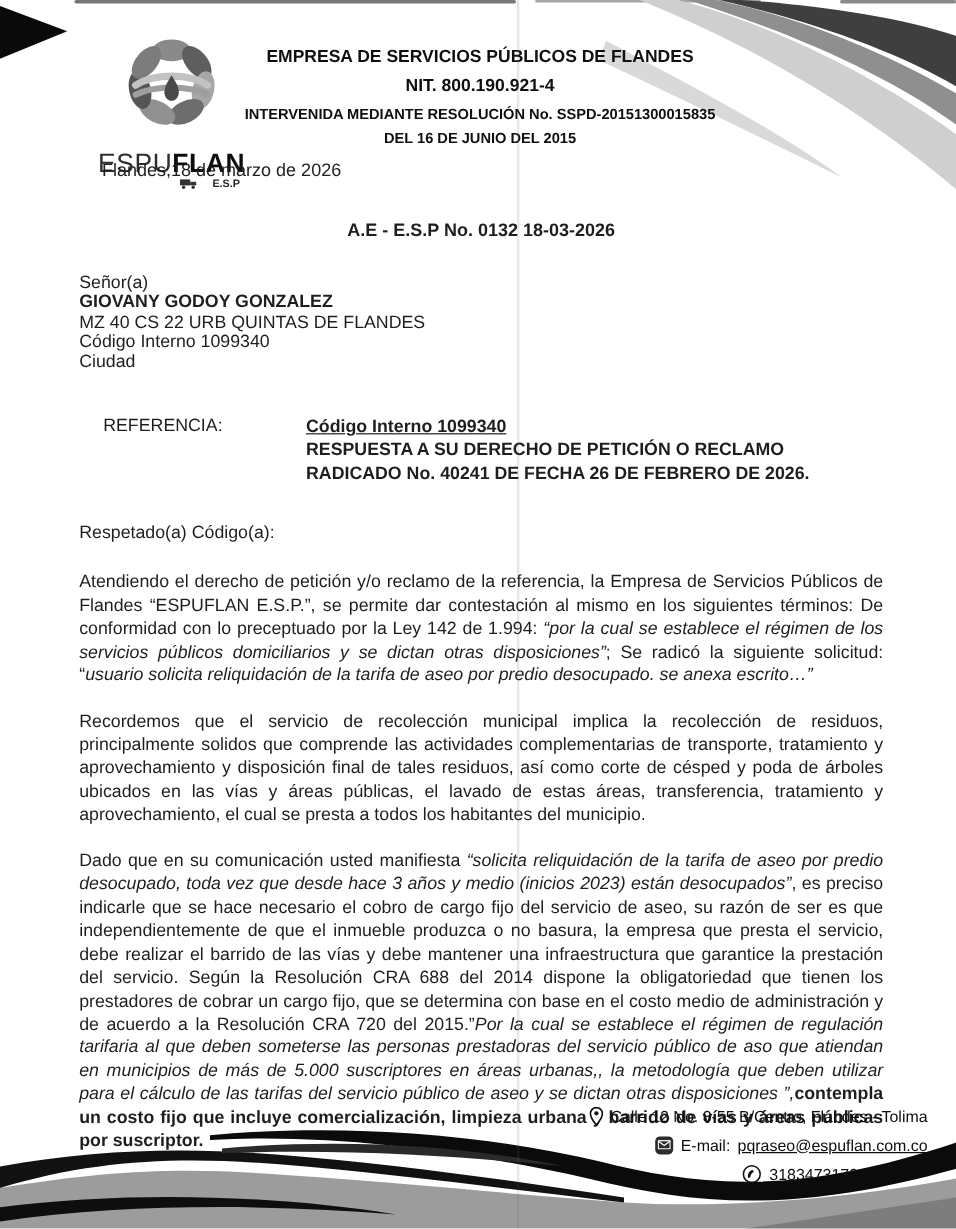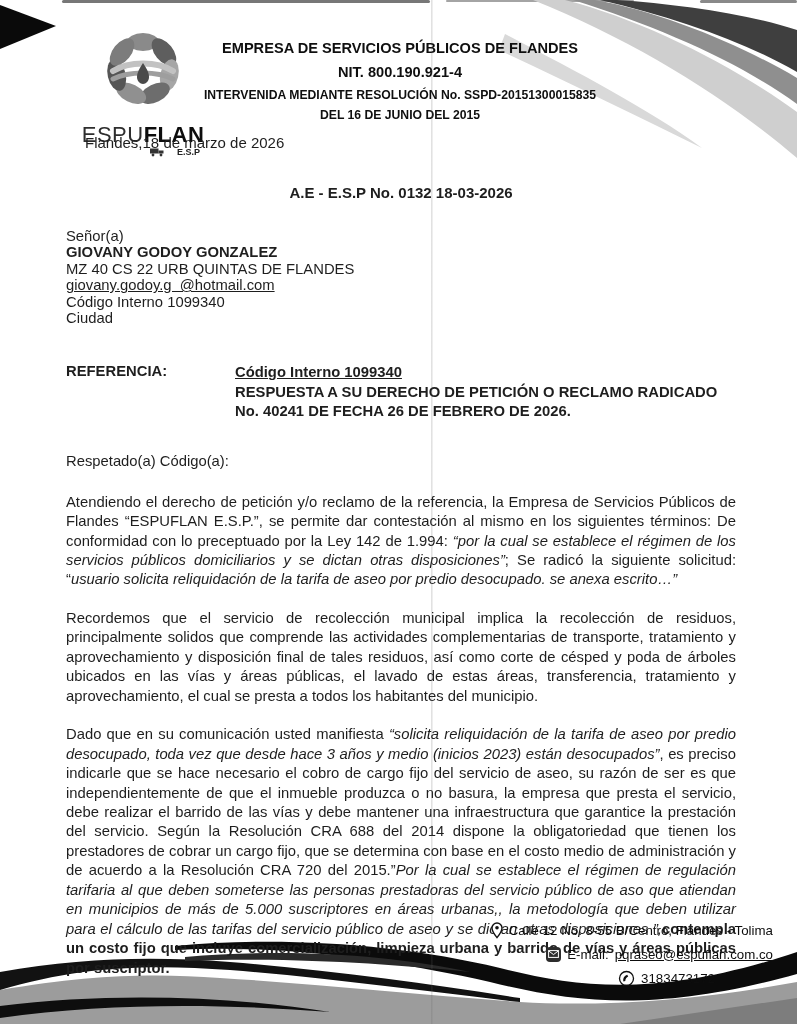--- a/index.html
+++ b/index.html
@@ -31,21 +31,21 @@
   .hl-1,.hl-2{font-weight:bold;font-size:14.6px;color:#0f0f0f;margin-bottom:8px;}
   .hl-3,.hl-4{font-weight:bold;font-size:12.2px;color:#0f0f0f;margin-bottom:6px;}
   
   .letter{position:absolute;left:66px;top:134px;width:670px;z-index:2;}
   .date-line{font-size:15px;margin-left:19px;margin-bottom:33px;}
   .ref-number{font-size:15px;font-weight:bold;text-align:center;margin-bottom:27px;}
   .recipient{font-size:14.8px;line-height:16.4px;margin-bottom:37px;}
   .recipient .name{font-weight:bold;}
   .recipient .email{text-decoration:underline;white-space:pre;}
   .reference-row{display:flex;margin-bottom:31px;font-size:14.8px;}
-  .reference-label{font-weight:bold;width:169px;flex:none;}
+  .reference-label{font-weight:normal;width:169px;flex:none;margin-left:20px;}
   .reference-content{width:501px;font-weight:bold;line-height:19.4px;}
   .reference-code{text-decoration:underline;}
   .greeting{font-size:14.8px;margin-bottom:24px;}
   .para{font-size:14.8px;line-height:19.45px;text-align:justify;margin:0 0 19px 0;}
   .seg-i{font-style:italic;}
   .seg-b{font-weight:bold;}
   
   .contact{position:absolute;right:24px;top:918px;width:330px;z-index:4;
     font-size:13.3px;font-weight:normal;color:#0d0d0d;}
   .c-line{display:flex;justify-content:flex-end;align-items:center;gap:6px;height:24px;}
@@ -126,21 +126,20 @@
   </header>
 
   <main class="letter">
     <div class="date-line">Flandes,18 de marzo de 2026</div>
     <div class="ref-number">A.E - E.S.P No. 0132 18-03-2026</div>
 
     <div class="recipient">
       <div>Señor(a)</div>
       <div class="name">GIOVANY GODOY GONZALEZ</div>
       <div>MZ 40 CS 22 URB QUINTAS DE FLANDES</div>
-      <div><span class="email">giovany.godoy.g  @hotmail.com</span></div>
       <div>Código Interno 1099340</div>
       <div>Ciudad</div>
     </div>
 
     <div class="reference-row">
       <div class="reference-label">REFERENCIA:</div>
       <div class="reference-content">
         <div class="reference-code">Código Interno 1099340</div>
         <div>RESPUESTA A SU DERECHO DE PETICIÓN O RECLAMO RADICADO No. 40241 DE FECHA 26 DE FEBRERO DE 2026.</div>
       </div>

